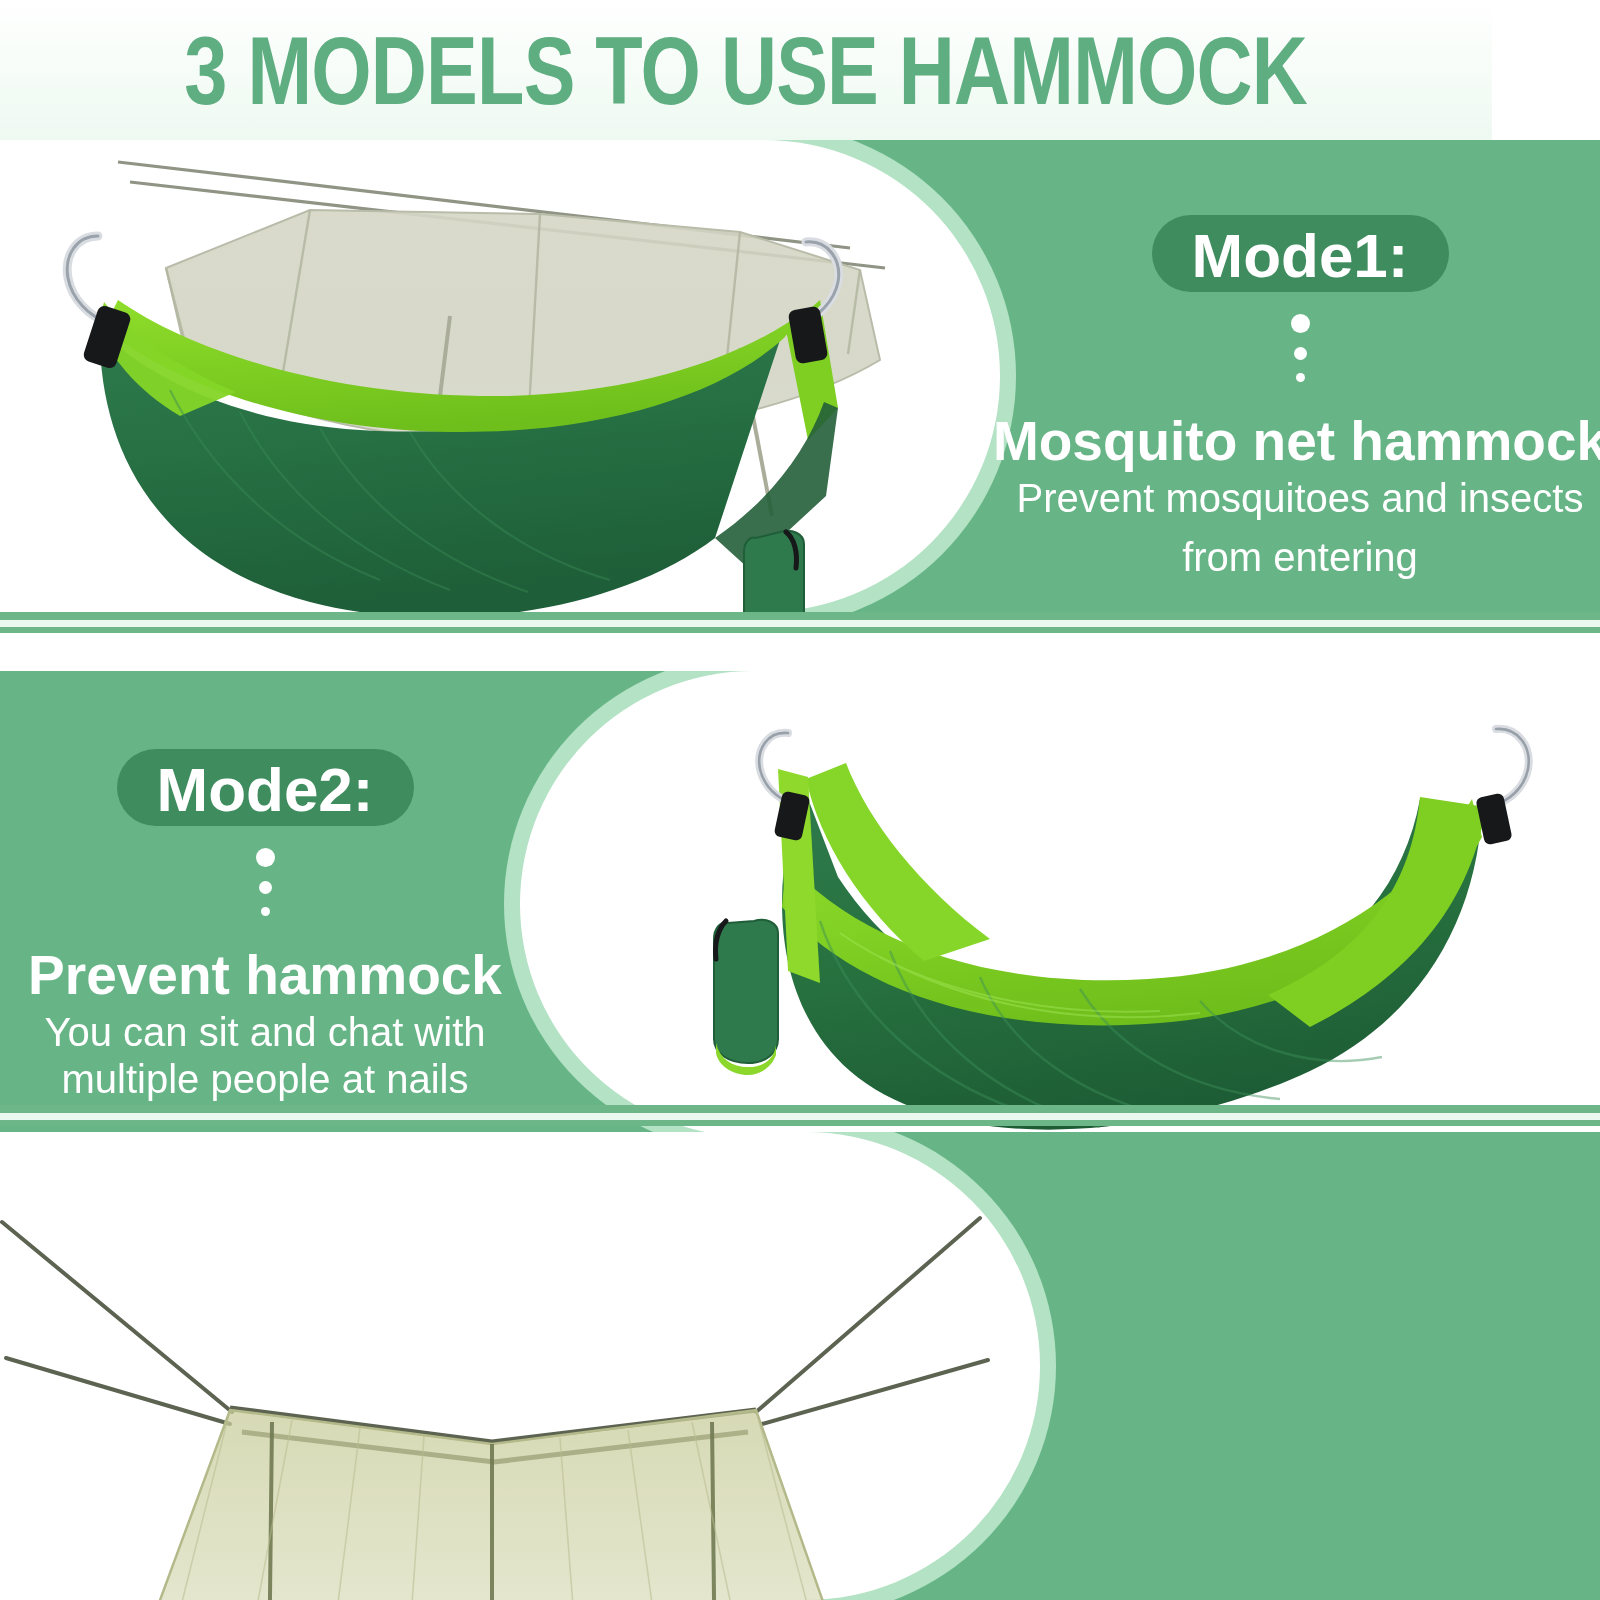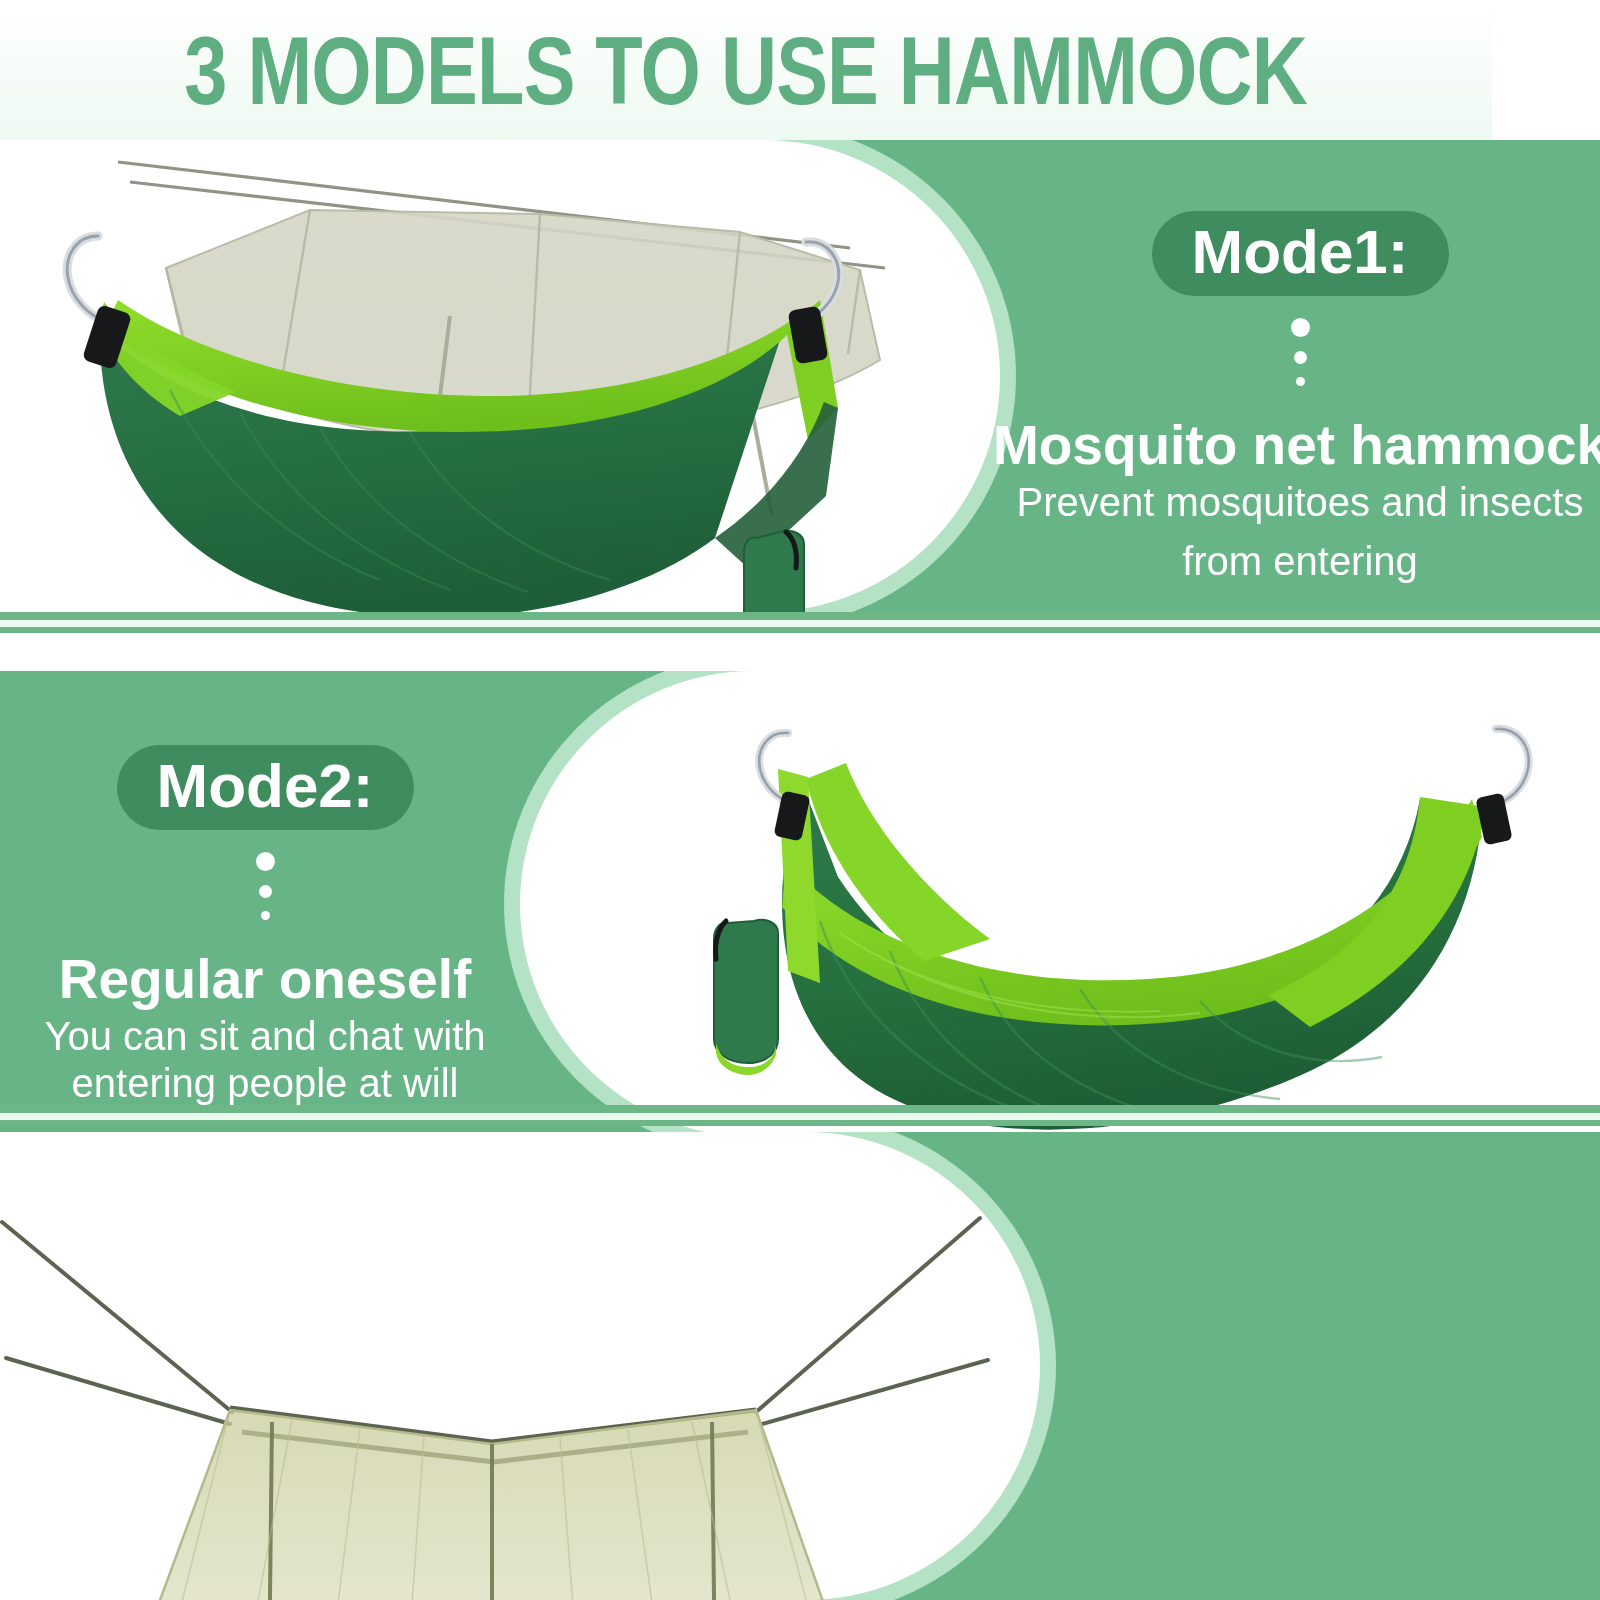--- a/index.html
+++ b/index.html
@@ -48,21 +48,21 @@
   }
   .stage.right-round { border-top-right-radius:330px; border-bottom-right-radius:330px; }
   .stage.left-round  { border-top-left-radius:330px;  border-bottom-left-radius:330px; }
 
   
   .textcol { position:absolute; top:0; height:100%; display:flex; flex-direction:column;
              align-items:center; justify-content:center; color:#ffffff; text-align:center; }
   .pill {
     background:#3f8d5f; color:#ffffff;
     border-radius:999px;
-    padding:8px 40px 12px 40px;
+    padding:8px 40px 4px 40px;
     font-size:62px; font-weight:bold; line-height:1.05;
     white-space:nowrap;
     margin-top:44px;
   }
   .dots { margin-top:22px; display:flex; flex-direction:column; align-items:center; }
   .dots i { display:block; background:#ffffff; border-radius:50%; }
   .dots i.d1 { width:19px; height:19px; margin-bottom:14px; }
   .dots i.d2 { width:13px; height:13px; margin-bottom:13px; }
   .dots i.d3 { width:9px;  height:9px; }
   .head2 { margin-top:30px; font-size:55px; font-weight:bold; line-height:1.08; white-space:nowrap; }
@@ -269,23 +269,23 @@
     </div>
   </div>
 
   <div class="textcol" style="left:0px;width:530px;">
     <div class="pill">Mode2:</div>
     <div class="dots">
       <i class="d1"></i>
       <i class="d2"></i>
       <i class="d3"></i>
     </div>
-    <div class="head2">Regular oneself</div>
+    <div class="head2">Prevent hammock</div>
     <div class="desc">You can sit and chat with</div>
-    <div class="desc" style="margin-top:0">entering people at will</div>
+    <div class="desc" style="margin-top:0">multiple people at nails</div>
   </div>
 </div>
 
 <div class="divider" style="top:1105px;">
   <div class="bar-top"></div>
   <div class="bar-gap"></div>
   <div class="bar-bot"></div>
 </div>
 
 <div class="panel" id="panel3" style="top:1132px;height:468px;">

